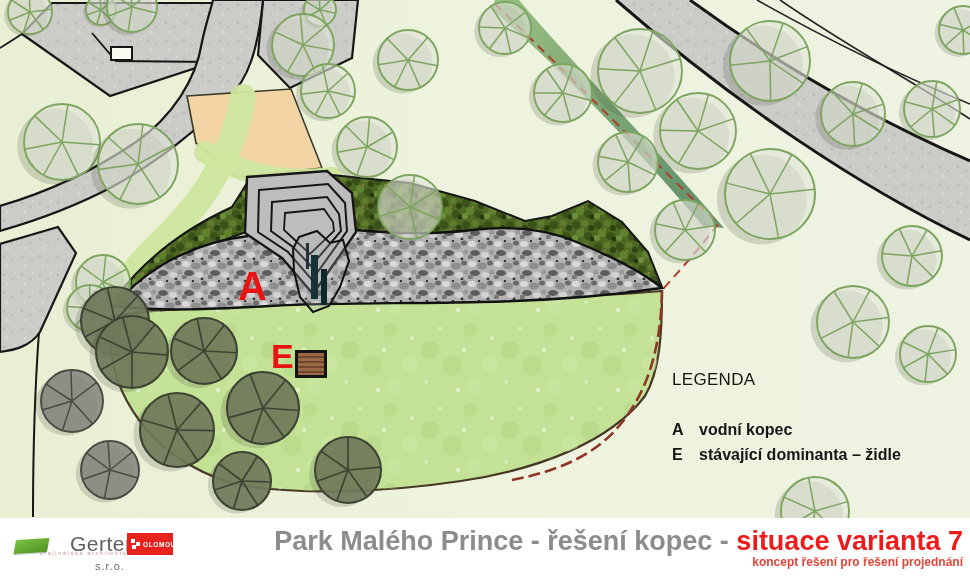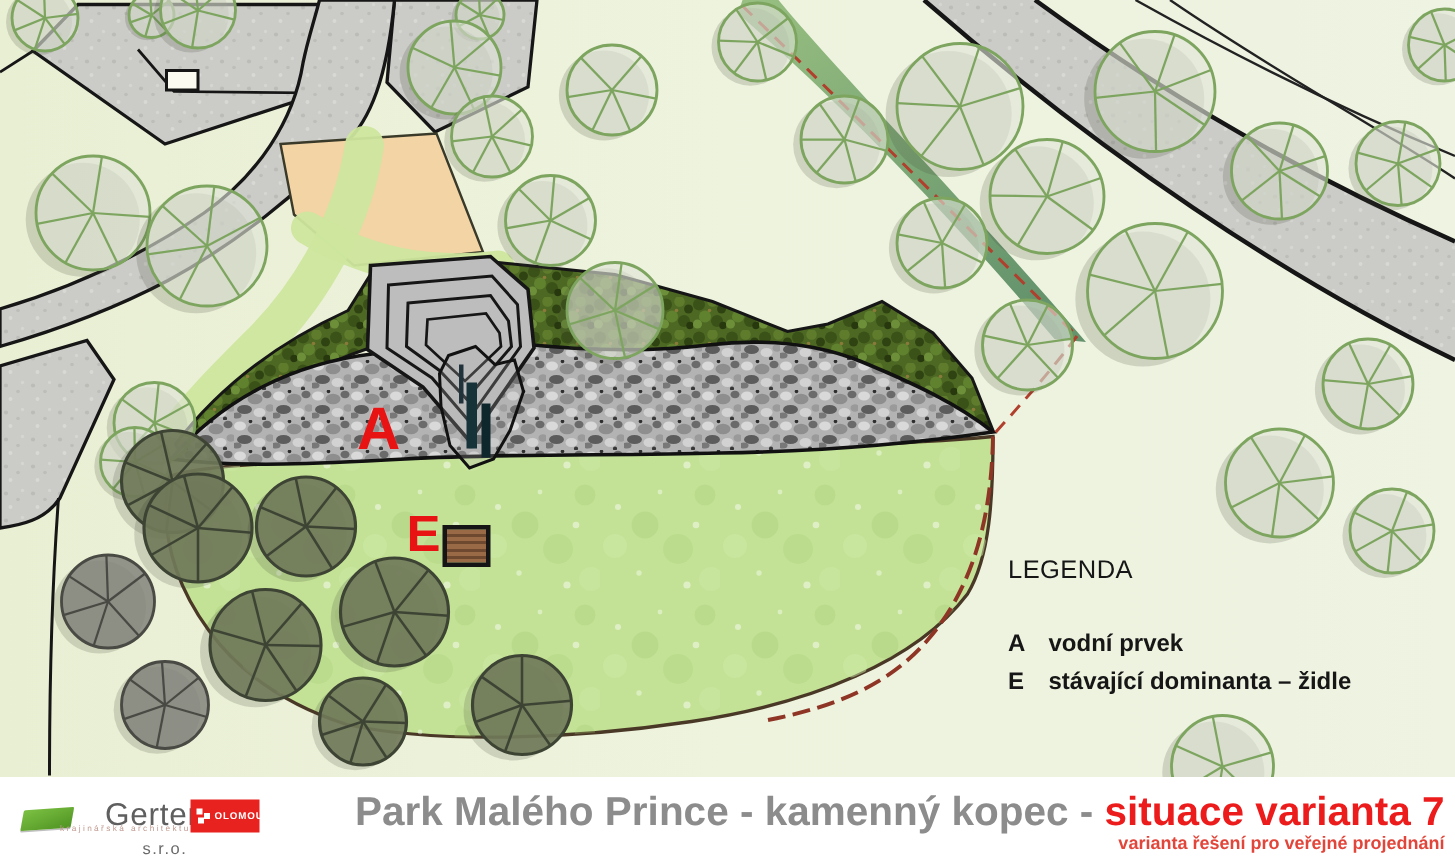--- a/index.html
+++ b/index.html
@@ -532,21 +532,21 @@
   </div>
 
   <div class="overlay marker marker-a">A</div>
   <div class="overlay marker marker-e">E</div>
   <div class="chair overlay"></div>
 
   <div class="legend overlay">
     <div class="legend-title">LEGENDA</div>
     <div class="legend-row">
       <span class="legend-key">A</span>
-      <span>vodní prvek</span>
+      <span>vodní kopec</span>
     </div>
     <div class="legend-row">
       <span class="legend-key">E</span>
       <span>stávající dominanta – židle</span>
     </div>
   </div>
 
   <div class="footer">
     <div class="logo">
       <span class="logo-mark"></span>
@@ -555,17 +555,17 @@
       <span class="logo-tagline">krajinářská architektura</span>
       <span class="badge">
         <span class="puzzle">
             <i class="p1"></i>
             <i class="p2"></i>
             <i class="p3"></i>
           </span>
         <span class="badge-text">OLOMOUC</span>
       </span>
     </div>
-    <div class="plan-title"><span class="gray">Park Malého Prince - kamenný kopec - </span><span class="red">situace varianta 7</span></div>
-    <div class="plan-subtitle">varianta řešení pro veřejné projednání</div>
+    <div class="plan-title"><span class="gray">Park Malého Prince - řešení kopec - </span><span class="red">situace varianta 7</span></div>
+    <div class="plan-subtitle">koncept řešení pro řešení projednání</div>
   </div>
 
 </div>
 
 </body></html>

